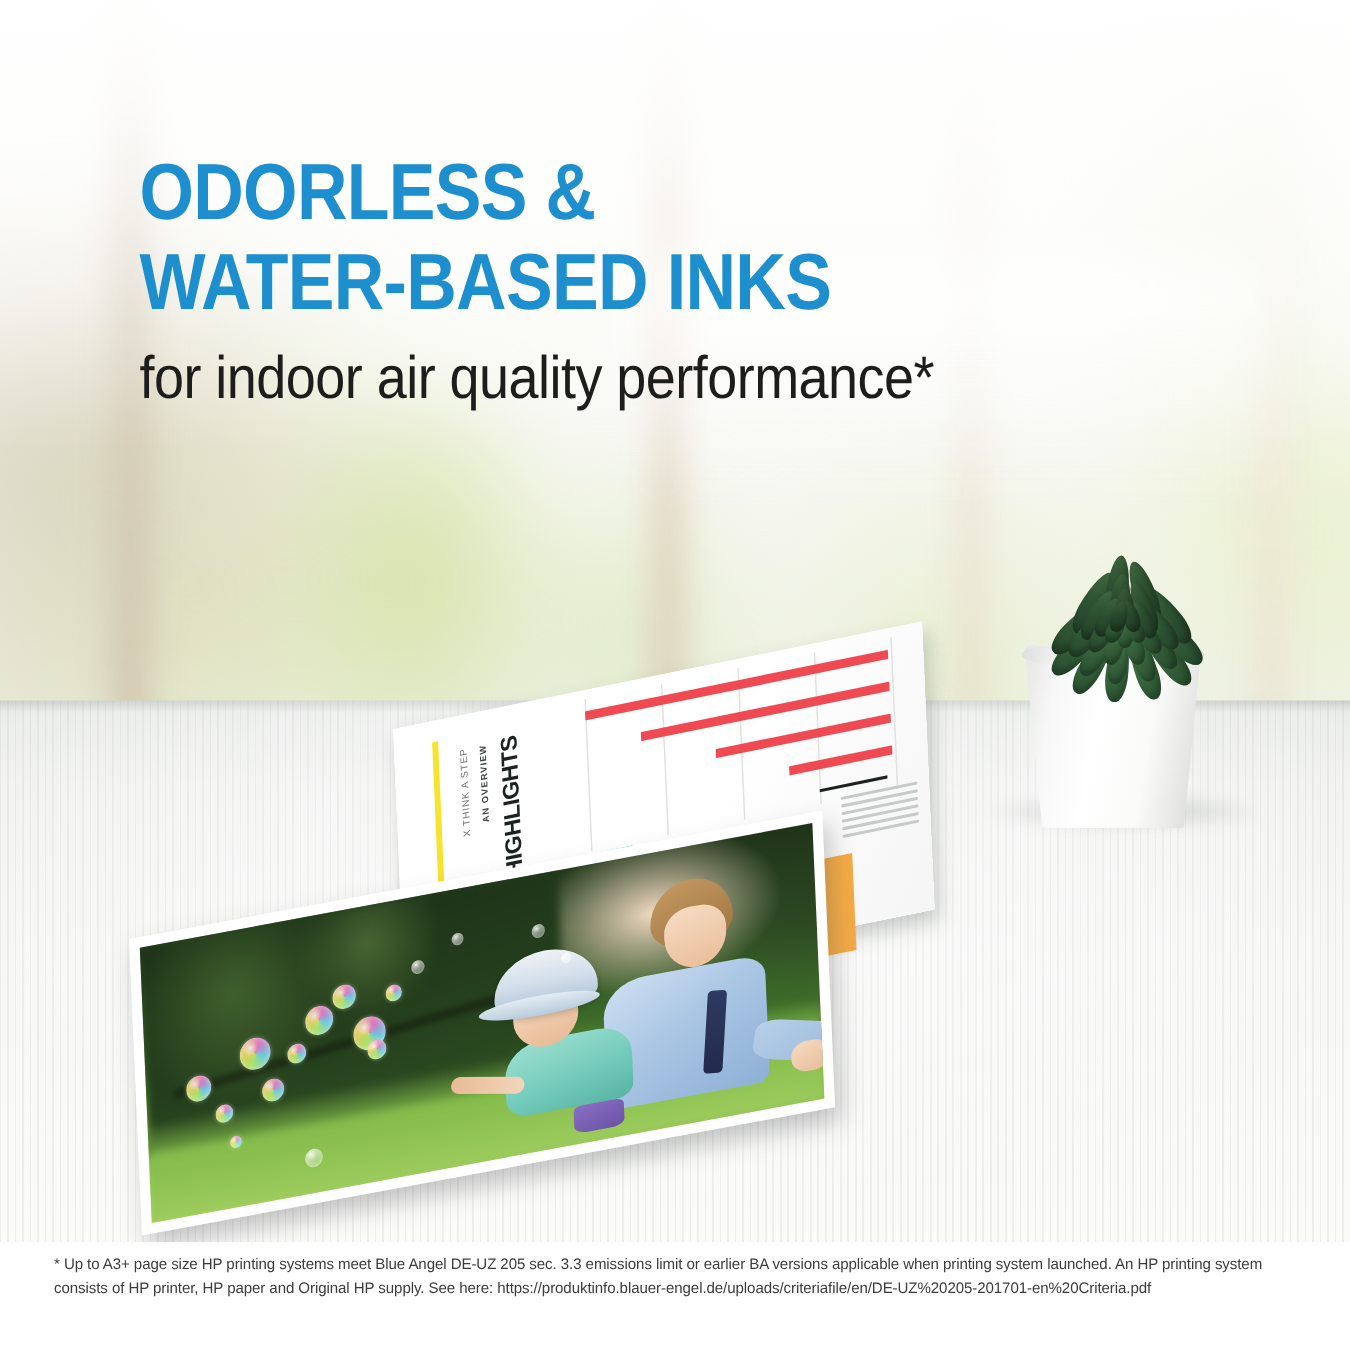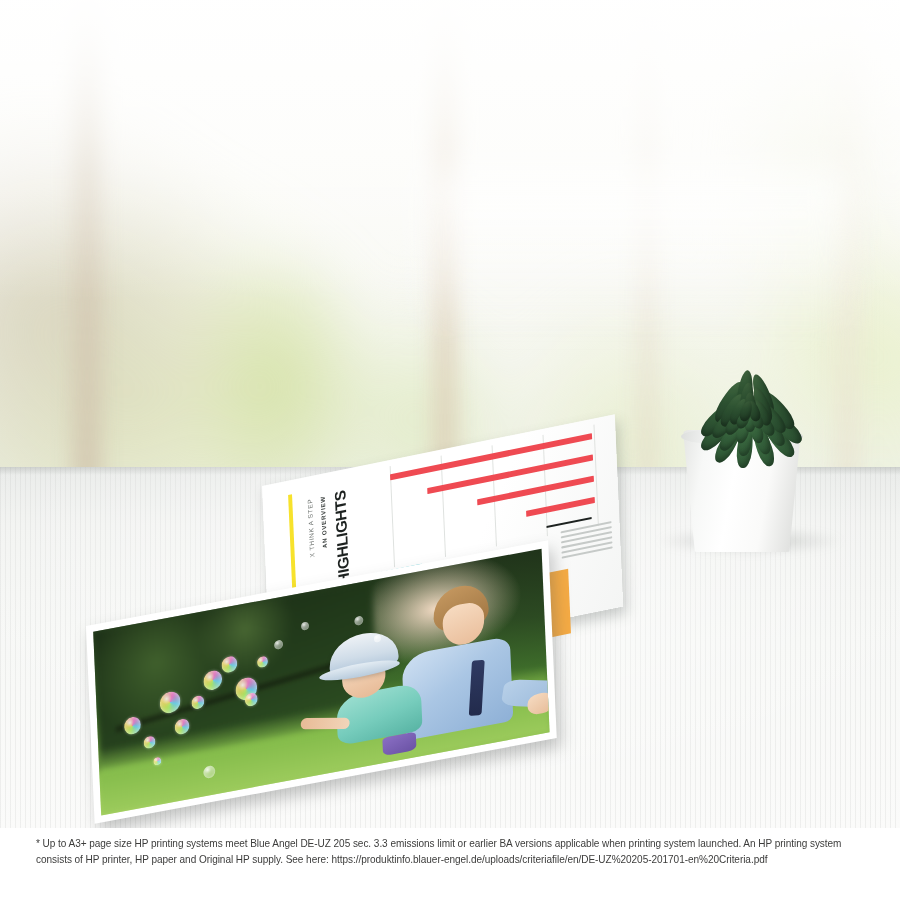--- a/index.html
+++ b/index.html
@@ -549,20 +549,25 @@
             <div class="bubble plain" style="left: 23%; top: 84%; width: 12px; height: 12px;"></div>
             <div class="bubble plain" style="left: 46%; top: 16%; width: 8px; height: 8px;"></div>
             <div class="bubble plain" style="left: 58%; top: 18%; width: 9px; height: 9px;"></div>
             <div class="bubble plain" style="left: 62%; top: 30%; width: 7px; height: 7px;"></div>
             <div class="bubble" style="left: 12%; top: 74%; width: 8px; height: 8px;"></div>
           </div>
       </div>
     </div>
   </div>
 
+  <div class="headline-block">
+    <div class="hl-line">ODORLESS &amp;</div>
+    <div class="hl-line second">WATER-BASED INKS</div>
+    <div class="subhead">for indoor air quality performance*</div>
+  </div>
 
   <div class="footer">
     <div class="footnote">
       <span>* Up to A3+ page size HP printing systems meet Blue Angel DE-UZ 205 sec. 3.3 emissions limit or earlier BA versions applicable when printing system</span>
       <span>launched. An HP printing system consists of HP printer, HP paper and Original HP supply. See here:</span>
       <span class="url">https://produktinfo.blauer-engel.de/uploads/criteriafile/en/DE-UZ%20205-201701-en%20Criteria.pdf</span>
     </div>
   </div>
 
 </div>

